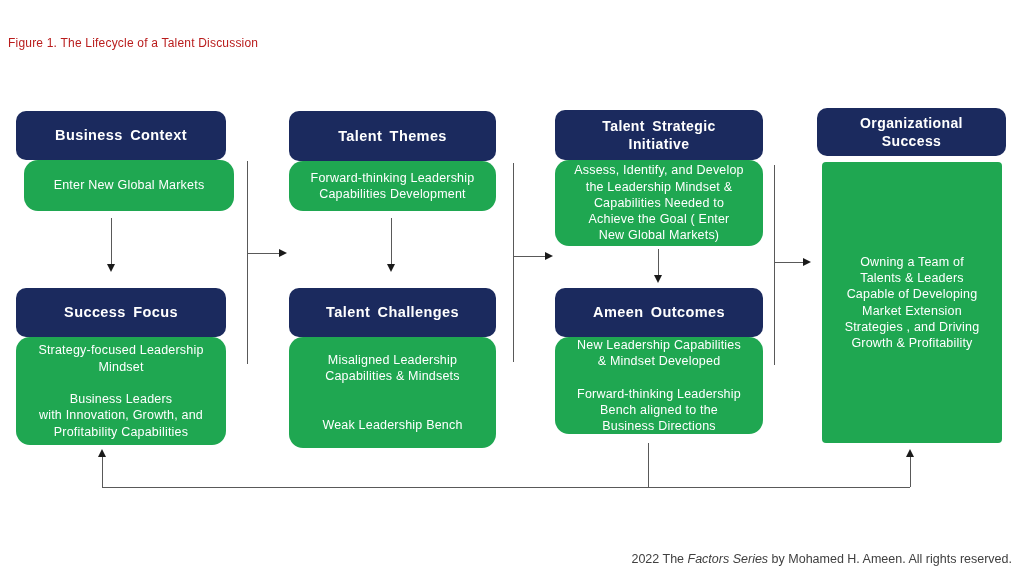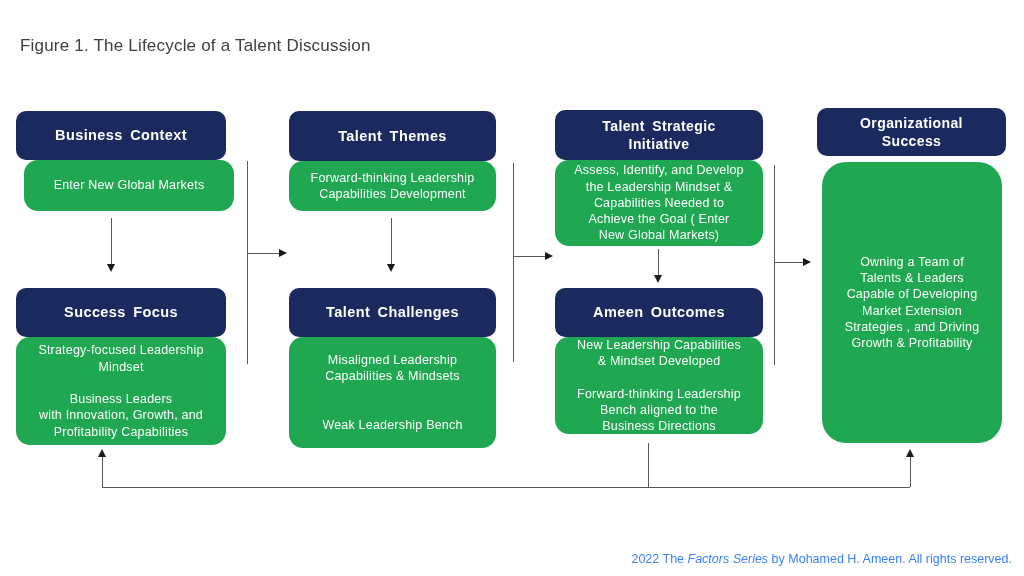--- a/index.html
+++ b/index.html
@@ -1,43 +1,43 @@
 <!DOCTYPE html>
 <html><head>
 <meta charset="utf-8">
 <style>
   html,body{margin:0;padding:0;background:#fff;}
   .canvas{
     position:relative;width:1024px;height:576px;background:#FFFFFF;
     font-family:"Liberation Sans",sans-serif;overflow:hidden;
   }
   .fig-title{
-    position:absolute;left:20px;top:36px;font-size:17px;color:#404040;
+    position:absolute;left:8px;top:36px;font-size:12px;color:#b91c1c;
     letter-spacing:.2px;
   }
   .hdr{
     position:absolute;background:#1B2A5E;color:#FFFFFF;border-radius:10px;
     display:flex;align-items:center;justify-content:center;text-align:center;
     font-weight:bold;font-size:14.5px;line-height:1.3;letter-spacing:.4px;
     word-spacing:3px;white-space:pre-line;z-index:2;
   }
   .bdy{
     position:absolute;background:#1FA751;color:#FFFFFF;border-radius:14px;
     display:flex;align-items:center;justify-content:center;text-align:center;
     font-size:12.5px;line-height:1.3;white-space:pre-line;z-index:1;
     letter-spacing:.2px;
   }
-  .bdy.big{border-radius:24px;padding:9px 8px;box-sizing:border-box;}
+  .bdy.big{border-radius:4px;padding:9px 8px;box-sizing:border-box;}
   .line{position:absolute;background:#595959;}
   .ah{position:absolute;width:0;height:0;}
   .ah-down{border-left:4.5px solid transparent;border-right:4.5px solid transparent;border-top:8px solid #1a1a1a;}
   .ah-up{border-left:4.5px solid transparent;border-right:4.5px solid transparent;border-bottom:8px solid #1a1a1a;}
   .ah-right{border-top:4.5px solid transparent;border-bottom:4.5px solid transparent;border-left:8px solid #1a1a1a;}
   .footer{
-    position:absolute;right:12px;top:552px;font-size:12.5px;color:#3b82f6;
+    position:absolute;right:12px;top:552px;font-size:12.5px;color:#404040;
     white-space:nowrap;
   }
   .footer .it{font-style:italic;}
 </style>
 </head>
 <body>
 
 <div class="canvas">
 
   <div class="fig-title">Figure 1. The Lifecycle of a Talent Discussion</div>

